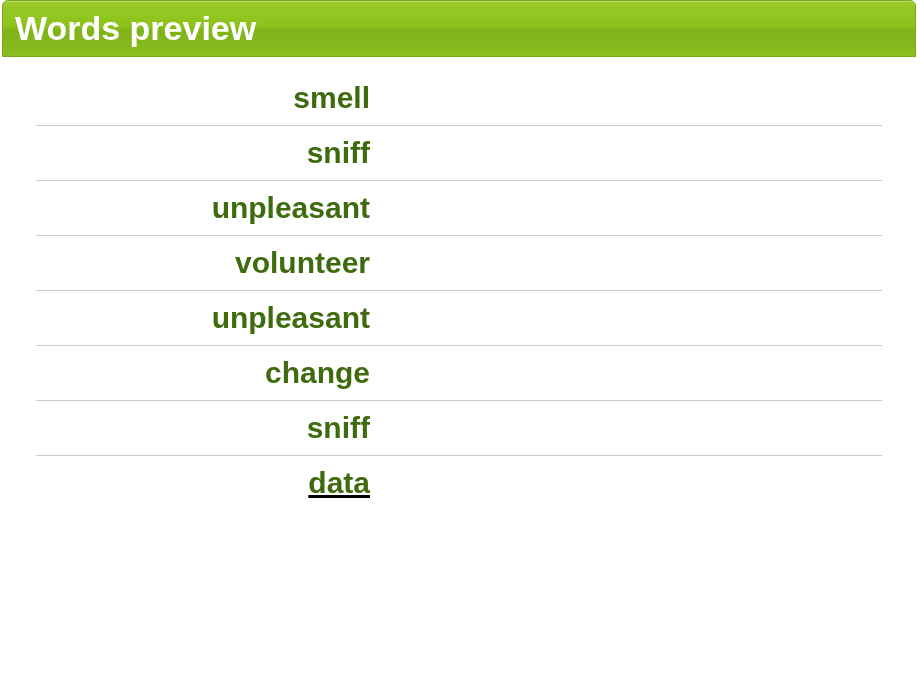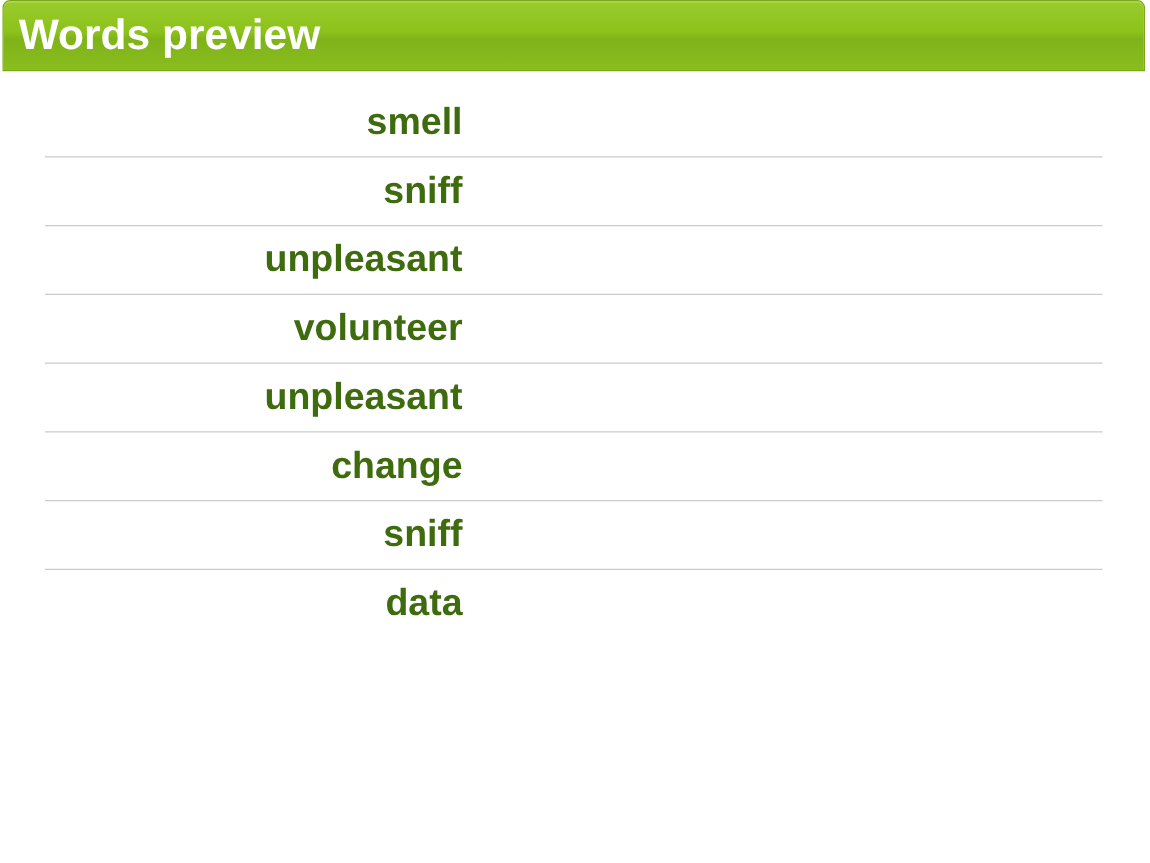--- a/index.html
+++ b/index.html
@@ -32,20 +32,21 @@
       padding-top: 14px;
     }
     .word-row {
       display: flex;
       border-bottom: 1px solid #cccccc;
       padding: 10px 0;
       margin: 0 34px;
     }
     .word-row:last-child {
       border-bottom: none;
+      text-decoration: underline;
     }
     .word-cell-left {
       width: 350px;
       text-align: right;
       color: #3f6b0f;
       font-size: 30px;
       font-weight: bold;
       padding-right: 16px;
     }
     .word-cell-right {

